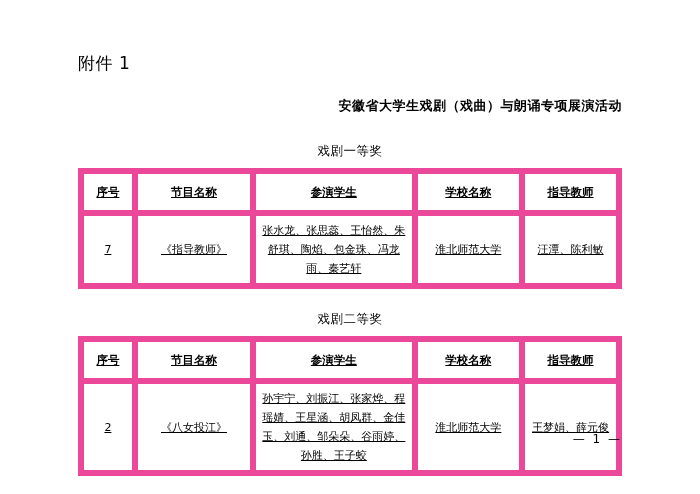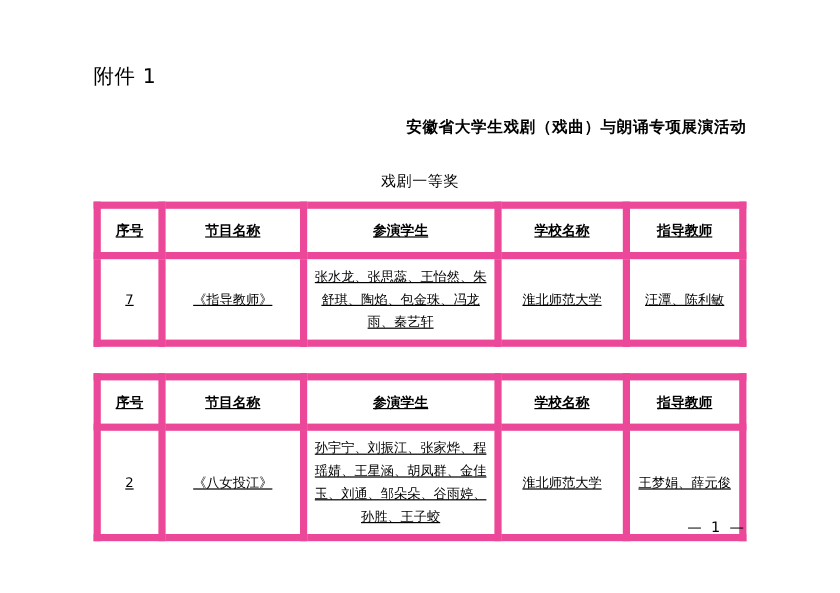--- a/index.html
+++ b/index.html
@@ -126,20 +126,21 @@
           <td>《指导教师》</td>
           <td class="students">张水龙、张思蕊、王怡然、朱舒琪、陶焰、包金珠、冯龙雨、秦艺轩</td>
           <td>淮北师范大学</td>
           <td>汪潭、陈利敏</td>
         </tr>
       </tbody>
     </table>
   </div>
 
   <div class="section">
+    <div class="section-heading">戏剧二等奖</div>
     <table class="award-table">
       <colgroup>
         <col class="col-no">
         <col class="col-program">
         <col class="col-students">
         <col class="col-school">
         <col class="col-teacher">
       </colgroup>
       <thead>
         <tr>

